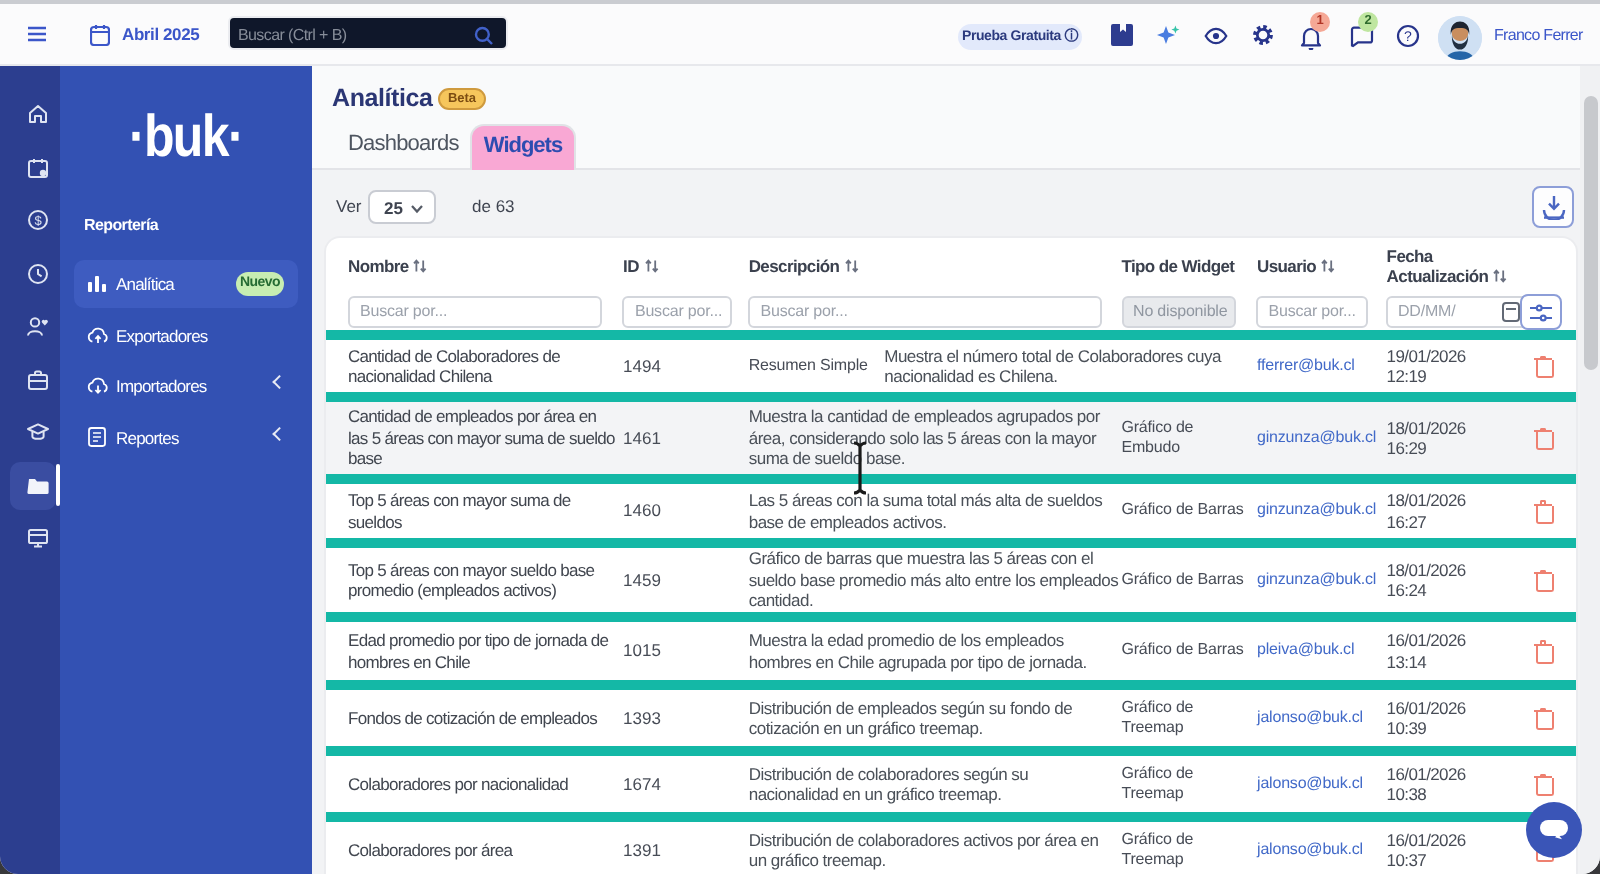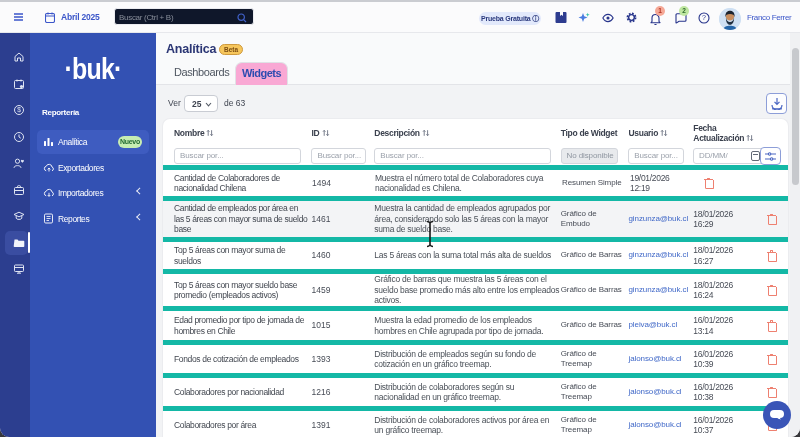--- a/index.html
+++ b/index.html
@@ -65,21 +65,21 @@
   #tab-widg { position:absolute; left:235px; top:62px; width:53px; height:23px; background:#f9a8d4;
               border:1px solid #e0e2e6; border-bottom:none; border-radius:7px 7px 0 0; z-index:3;
               text-align:center; }
   #tab-widg span { font-size:11px; font-weight:bold; color:#2d4cb0; line-height:20px; letter-spacing:-0.5px; }
 
   
   #ver-lbl { position:absolute; left:168px; top:98px; font-size:8.5px; color:#3f4450; }
   #ver-sel { position:absolute; left:184px; top:95px; width:34px; height:17px; background:#fff;
              border:1px solid #c9ccd3; border-radius:4px; font-size:8.5px; color:#3f4450; }
   #ver-sel b { position:absolute; left:7px; top:3px; font-weight:bold; }
-  #de63 { position:absolute; left:224px; top:98px; font-size:8.5px; color:#3f4450; }
+  #de63 { position:absolute; left:236px; top:98px; font-size:8.5px; color:#3f4450; }
   #btn-dl { position:absolute; left:766px; top:93px; width:21px; height:21px; background:#fdfdfe;
             border:1px solid #8d9ed8; border-radius:4px; }
 
   
   #card { position:absolute; left:162px; top:118px; width:627px; height:319px; background:#fff;
           border:1px solid #ebecef; border-bottom:none; border-radius:8px 8px 0 0; overflow:hidden; }
   .trow { position:relative; width:100%; border-bottom:5px solid #14b8a6; display:flex; }
   .cell { font-size:8.5px; color:#474c56; line-height:10.5px; display:flex; flex-direction:column;
           justify-content:center; }
   .cell div, .cell span { white-space:nowrap; }
@@ -391,26 +391,29 @@
         </div>
     </div>
     <div class="trow" style="height:31px;">
       <div class="cell c1">
           <div>Cantidad de Colaboradores de</div>
           <div>nacionalidad Chilena</div>
         </div>
       <div class="cell c2">
           <div>1494</div>
         </div>
+      <div class="cell c4">
+          <div>Resumen Simple</div>
+        </div>
       <div class="cell c3">
           <div>Muestra el número total de Colaboradores cuya</div>
           <div>nacionalidad es Chilena.</div>
         </div>
-      <div class="cell c4">
-          <div>Resumen Simple</div>
+      <div class="cell c5">
+          <span>fferrer@buk.cl</span>
         </div>
       <div class="cell c6">
           <div>19/01/2026</div>
           <div>12:19</div>
         </div>
       <div class="cell c7">
           <span class="trash">
             <i></i>
           </span>
         </div>
@@ -449,20 +452,21 @@
     <div class="trow" style="height:32px;">
       <div class="cell c1">
           <div>Top 5 áreas con mayor suma de</div>
           <div>sueldos</div>
         </div>
       <div class="cell c2">
           <div>1460</div>
         </div>
       <div class="cell c3">
           <div>Las 5 áreas con la suma total más alta de sueldos</div>
+          <div>base de empleados activos.</div>
         </div>
       <div class="cell c4">
           <div>Gráfico de Barras</div>
         </div>
       <div class="cell c5">
           <span>ginzunza@buk.cl</span>
         </div>
       <div class="cell c6">
           <div>18/01/2026</div>
           <div>16:27</div>
@@ -477,21 +481,21 @@
       <div class="cell c1">
           <div>Top 5 áreas con mayor sueldo base</div>
           <div>promedio (empleados activos)</div>
         </div>
       <div class="cell c2">
           <div>1459</div>
         </div>
       <div class="cell c3">
           <div>Gráfico de barras que muestra las 5 áreas con el</div>
           <div>sueldo base promedio más alto entre los empleados</div>
-          <div>activos.</div>
+          <div>cantidad.</div>
         </div>
       <div class="cell c4">
           <div>Gráfico de Barras</div>
         </div>
       <div class="cell c5">
           <span>ginzunza@buk.cl</span>
         </div>
       <div class="cell c6">
           <div>18/01/2026</div>
           <div>16:24</div>
@@ -556,21 +560,21 @@
           <span class="trash">
             <i></i>
           </span>
         </div>
     </div>
     <div class="trow" style="height:33px;">
       <div class="cell c1">
           <div>Colaboradores por nacionalidad</div>
         </div>
       <div class="cell c2">
-          <div>1216</div>
+          <div>1674</div>
         </div>
       <div class="cell c3">
           <div>Distribución de colaboradores según su</div>
           <div>nacionalidad en un gráfico treemap.</div>
         </div>
       <div class="cell c4">
           <div>Gráfico de</div>
           <div>Treemap</div>
         </div>
       <div class="cell c5">

